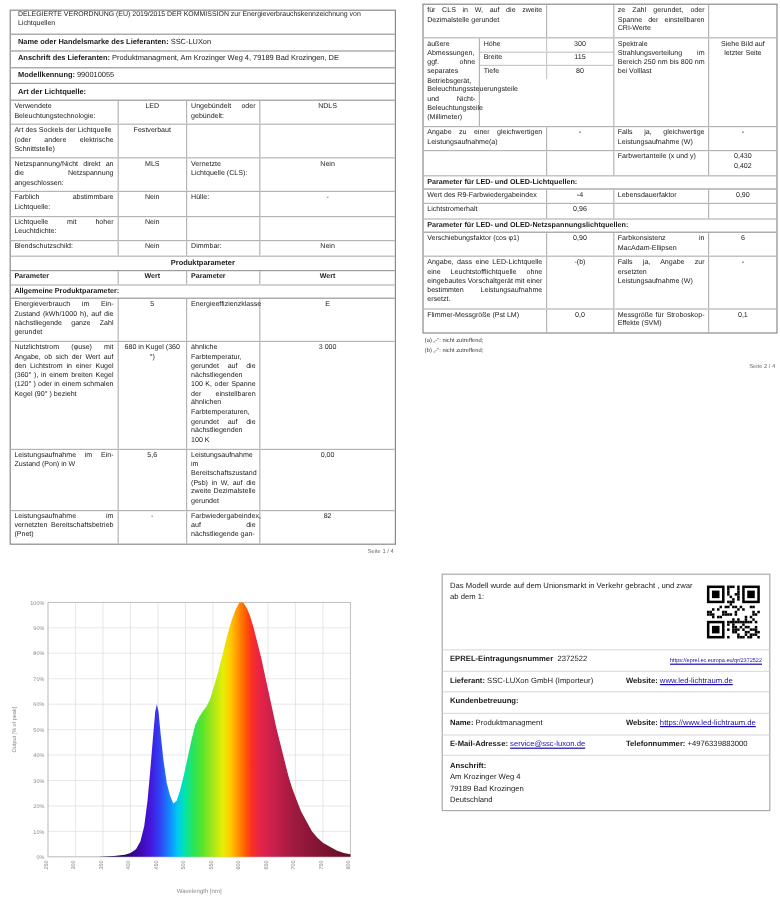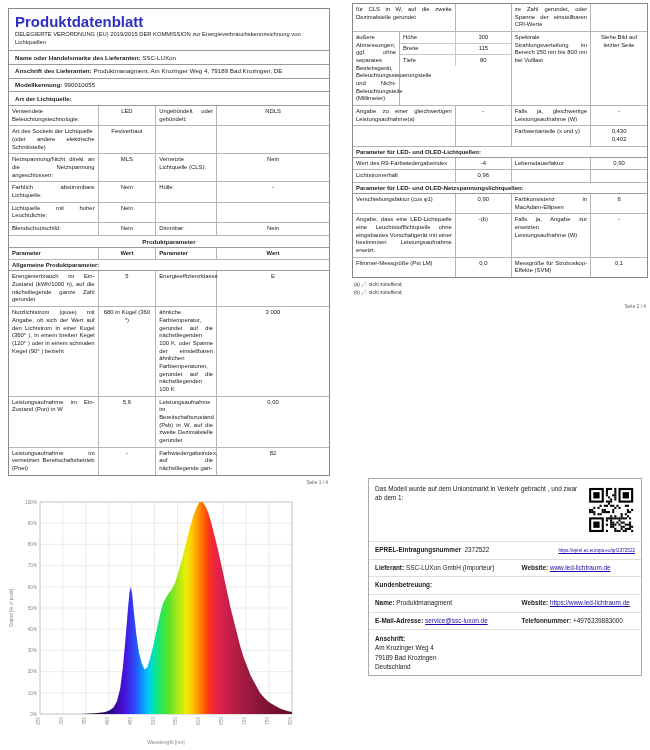--- a/index.html
+++ b/index.html
@@ -49,21 +49,20 @@
   .tworow .colR{flex:1 1 45%;}
   .eprelline{display:flex;justify-content:space-between;align-items:flex-end;}
   .eprel-link{font-size:4.6px;}
   .addr{line-height:1.45;}
 </style>
 </head>
 <body>
 
 <div class="abs" id="page1">
   <div class="pagebox">
-    <div class="doc-title">Produktdatenblatt</div>
     <div class="doc-sub">DELEGIERTE VERORDNUNG (EU) 2019/2015 DER KOMMISSION zur Energieverbrauchskennzeichnung von Lichtquellen</div>
     <div id="p1-info">
         <div class="inforow"><b>Name oder Handelsmarke des Lieferanten:</b> SSC-LUXon</div>
         <div class="inforow"><b>Anschrift des Lieferanten:</b> Produktmanagment, Am Krozinger Weg 4, 79189 Bad Krozingen, DE</div>
         <div class="inforow"><b>Modellkennung:</b> 990010055</div>
         <div class="inforow"><b>Art der Lichtquelle:</b> </div>
       </div>
     <div class="grid" id="p1-grid">
         <div class="grow">
           <div class="cell" style="width: 28%;">Verwendete Beleuchtungstechnologie:</div>

